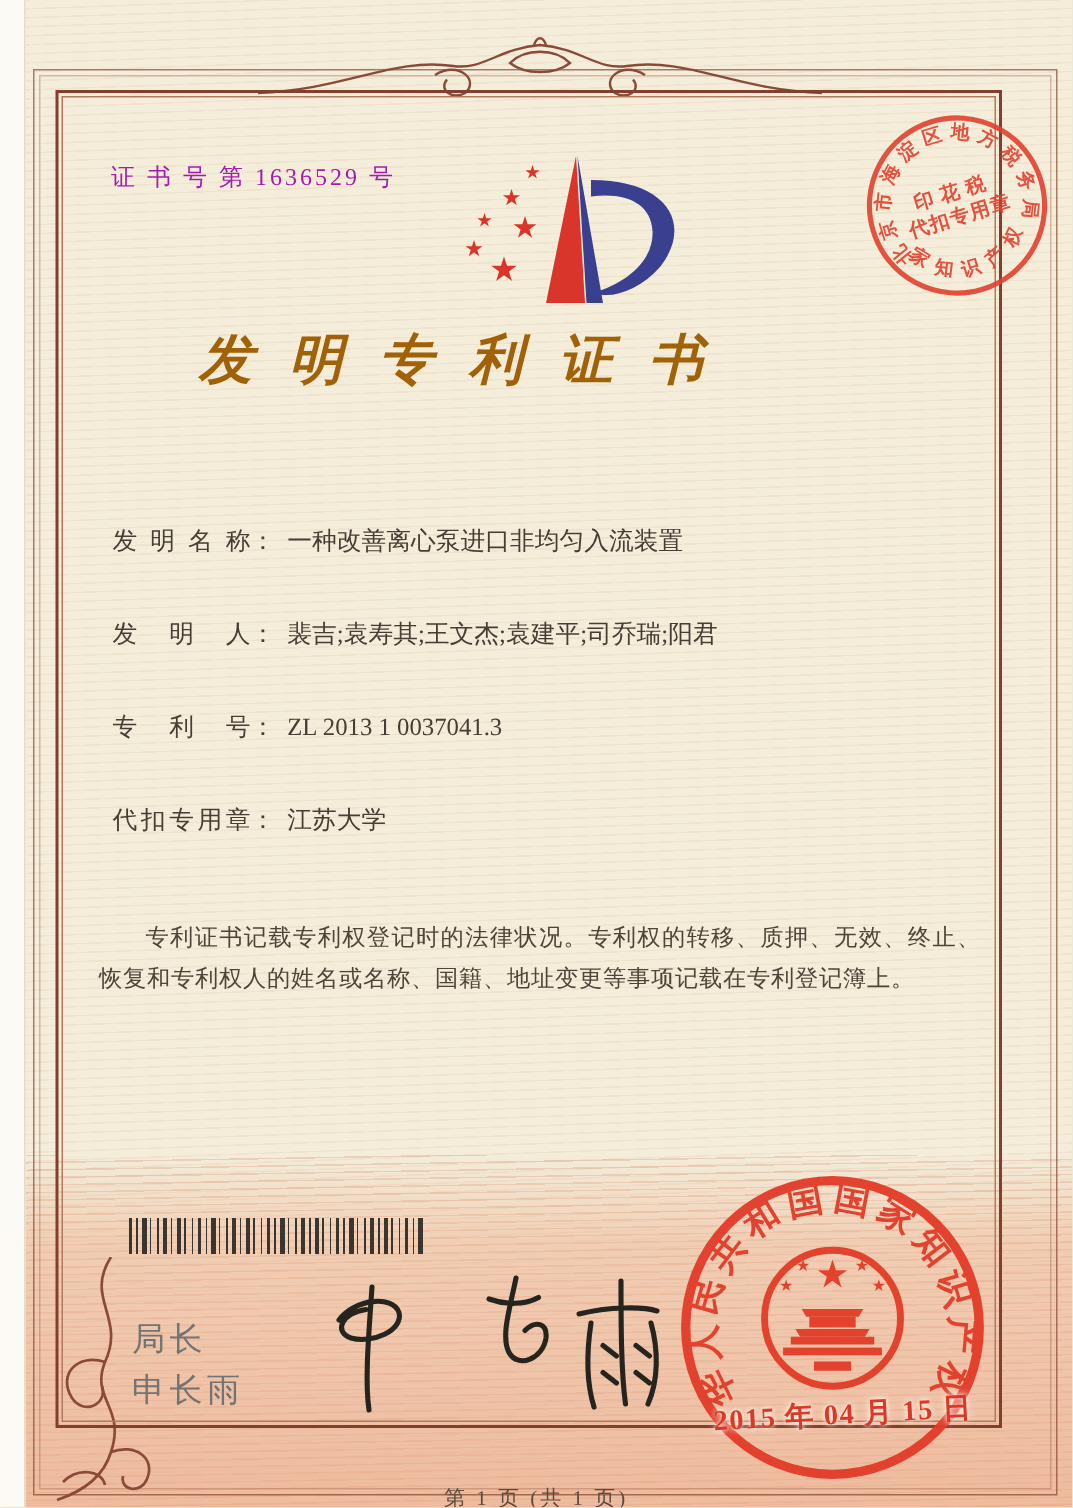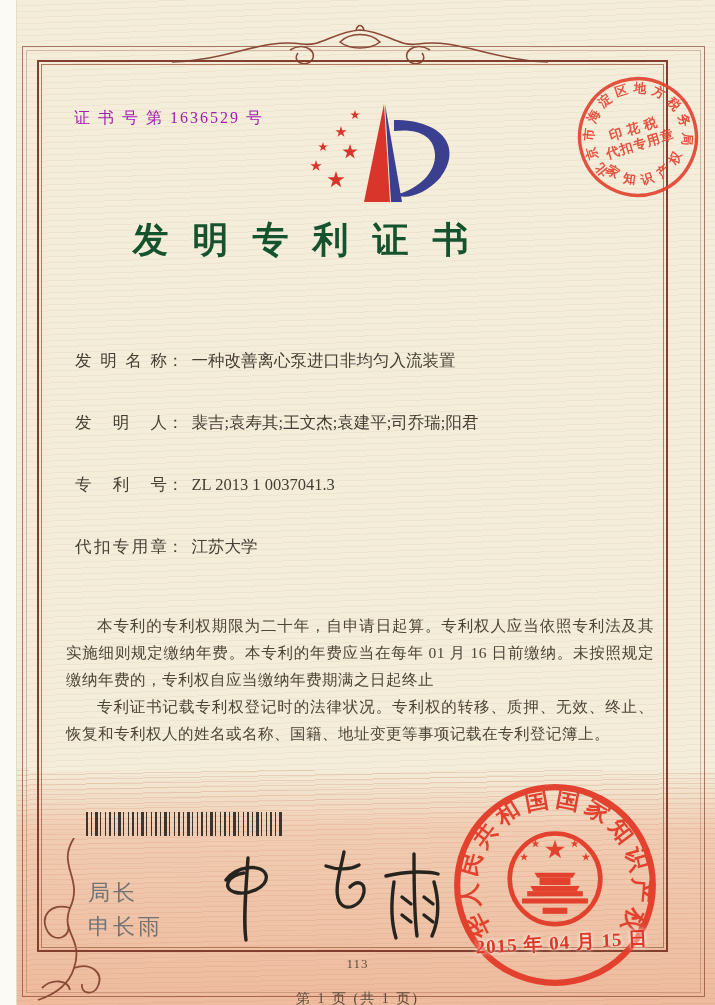--- a/index.html
+++ b/index.html
@@ -17,21 +17,21 @@
       pointer-events:none;}
   
   .outer-frame{position:absolute;left:22px;top:46px;right:10px;bottom:8px;border:1px solid rgba(128,58,40,.65);}
   .outer-frame2{position:absolute;inset:3px;border:1px solid rgba(150,85,60,.35);}
   
   .inner-frame{position:absolute;left:37px;top:60px;width:631px;height:892px;border:2px solid #833f2e;box-sizing:border-box;}
   .inner-frame2{position:absolute;inset:2px;border:1px solid #b27a5d;}
   .abs{position:absolute;}
   .certno{left:74px;top:108px;font-size:16px;letter-spacing:2px;color:#a21caf;}
   .title{left:37px;top:216px;width:527px;text-align:center;font-size:36px;font-weight:600;
-         letter-spacing:24px;padding-left:24px;box-sizing:border-box;color:#14532d;}
+         letter-spacing:24px;padding-left:24px;box-sizing:border-box;color:#a16207;font-style:italic;}
   .fields{left:75px;top:310px;width:560px;font-size:16.5px;color:#463d33;}
   .frow{margin-bottom:33px;white-space:nowrap;margin-top:40px;}
   .flabel{display:inline-block;width:92px;text-align:justify;text-align-last:justify;vertical-align:bottom;}
   .fcolon{margin-right:8px;}
   .paras{left:66px;top:612px;width:588px;font-size:15.5px;line-height:27px;color:#4e4437;
          text-align:justify;letter-spacing:.5px;}
   .paras p{margin:0;text-indent:2em;}
   .barcode{left:86px;top:812px;width:196px;height:24px;
      background:
        repeating-linear-gradient(90deg,#23201d 0 2px,rgba(0,0,0,0) 2px 5px,#23201d 5px 6px,rgba(0,0,0,0) 6px 9px,#23201d 9px 12px,rgba(0,0,0,0) 12px 14px,#23201d 14px 15px,rgba(0,0,0,0) 15px 19px,#23201d 19px 20px,rgba(0,0,0,0) 20px 23px);
@@ -129,21 +129,20 @@
     </div>
     <div class="frow">
       <span class="flabel">专利号</span><span class="fcolon">：</span><span>ZL 2013 1 0037041.3</span>
     </div>
     <div class="frow">
       <span class="flabel">代扣专用章</span><span class="fcolon">：</span><span>江苏大学</span>
     </div>
   </div>
 
   <div class="abs paras">
-    <p>本专利的专利权期限为二十年，自申请日起算。专利权人应当依照专利法及其实施细则规定缴纳年费。本专利的年费应当在每年 01 月 16 日前缴纳。未按照规定缴纳年费的，专利权自应当缴纳年费期满之日起终止</p>
     <p>专利证书记载专利权登记时的法律状况。专利权的转移、质押、无效、终止、恢复和专利权人的姓名或名称、国籍、地址变更等事项记载在专利登记簿上。</p>
   </div>
 
   <div class="abs barcode"></div>
 
   <div class="abs director">
     <div>局长</div>
     <div>申长雨</div>
   </div>
 
@@ -179,16 +178,15 @@
       <path d="M80,88 L120,88 L117,93 L83,93 Z"></path>
       <rect x="85" y="93" width="30" height="7"></rect>
       <path d="M76,101 L124,101 L121,106 L79,106 Z"></path>
       <rect x="73" y="106" width="54" height="5"></rect>
       <rect x="68" y="113" width="64" height="5"></rect>
       <rect x="88" y="122" width="24" height="6"></rect>
     </g>
   </svg>
   <div class="abs sealdate">2015 年 04 月 15 日</div>
 
-  <div class="abs pcode">113</div>
   <div class="abs pinfo">第 1 页 (共 1 页)</div>
 
 </div>
 
 </body></html>

